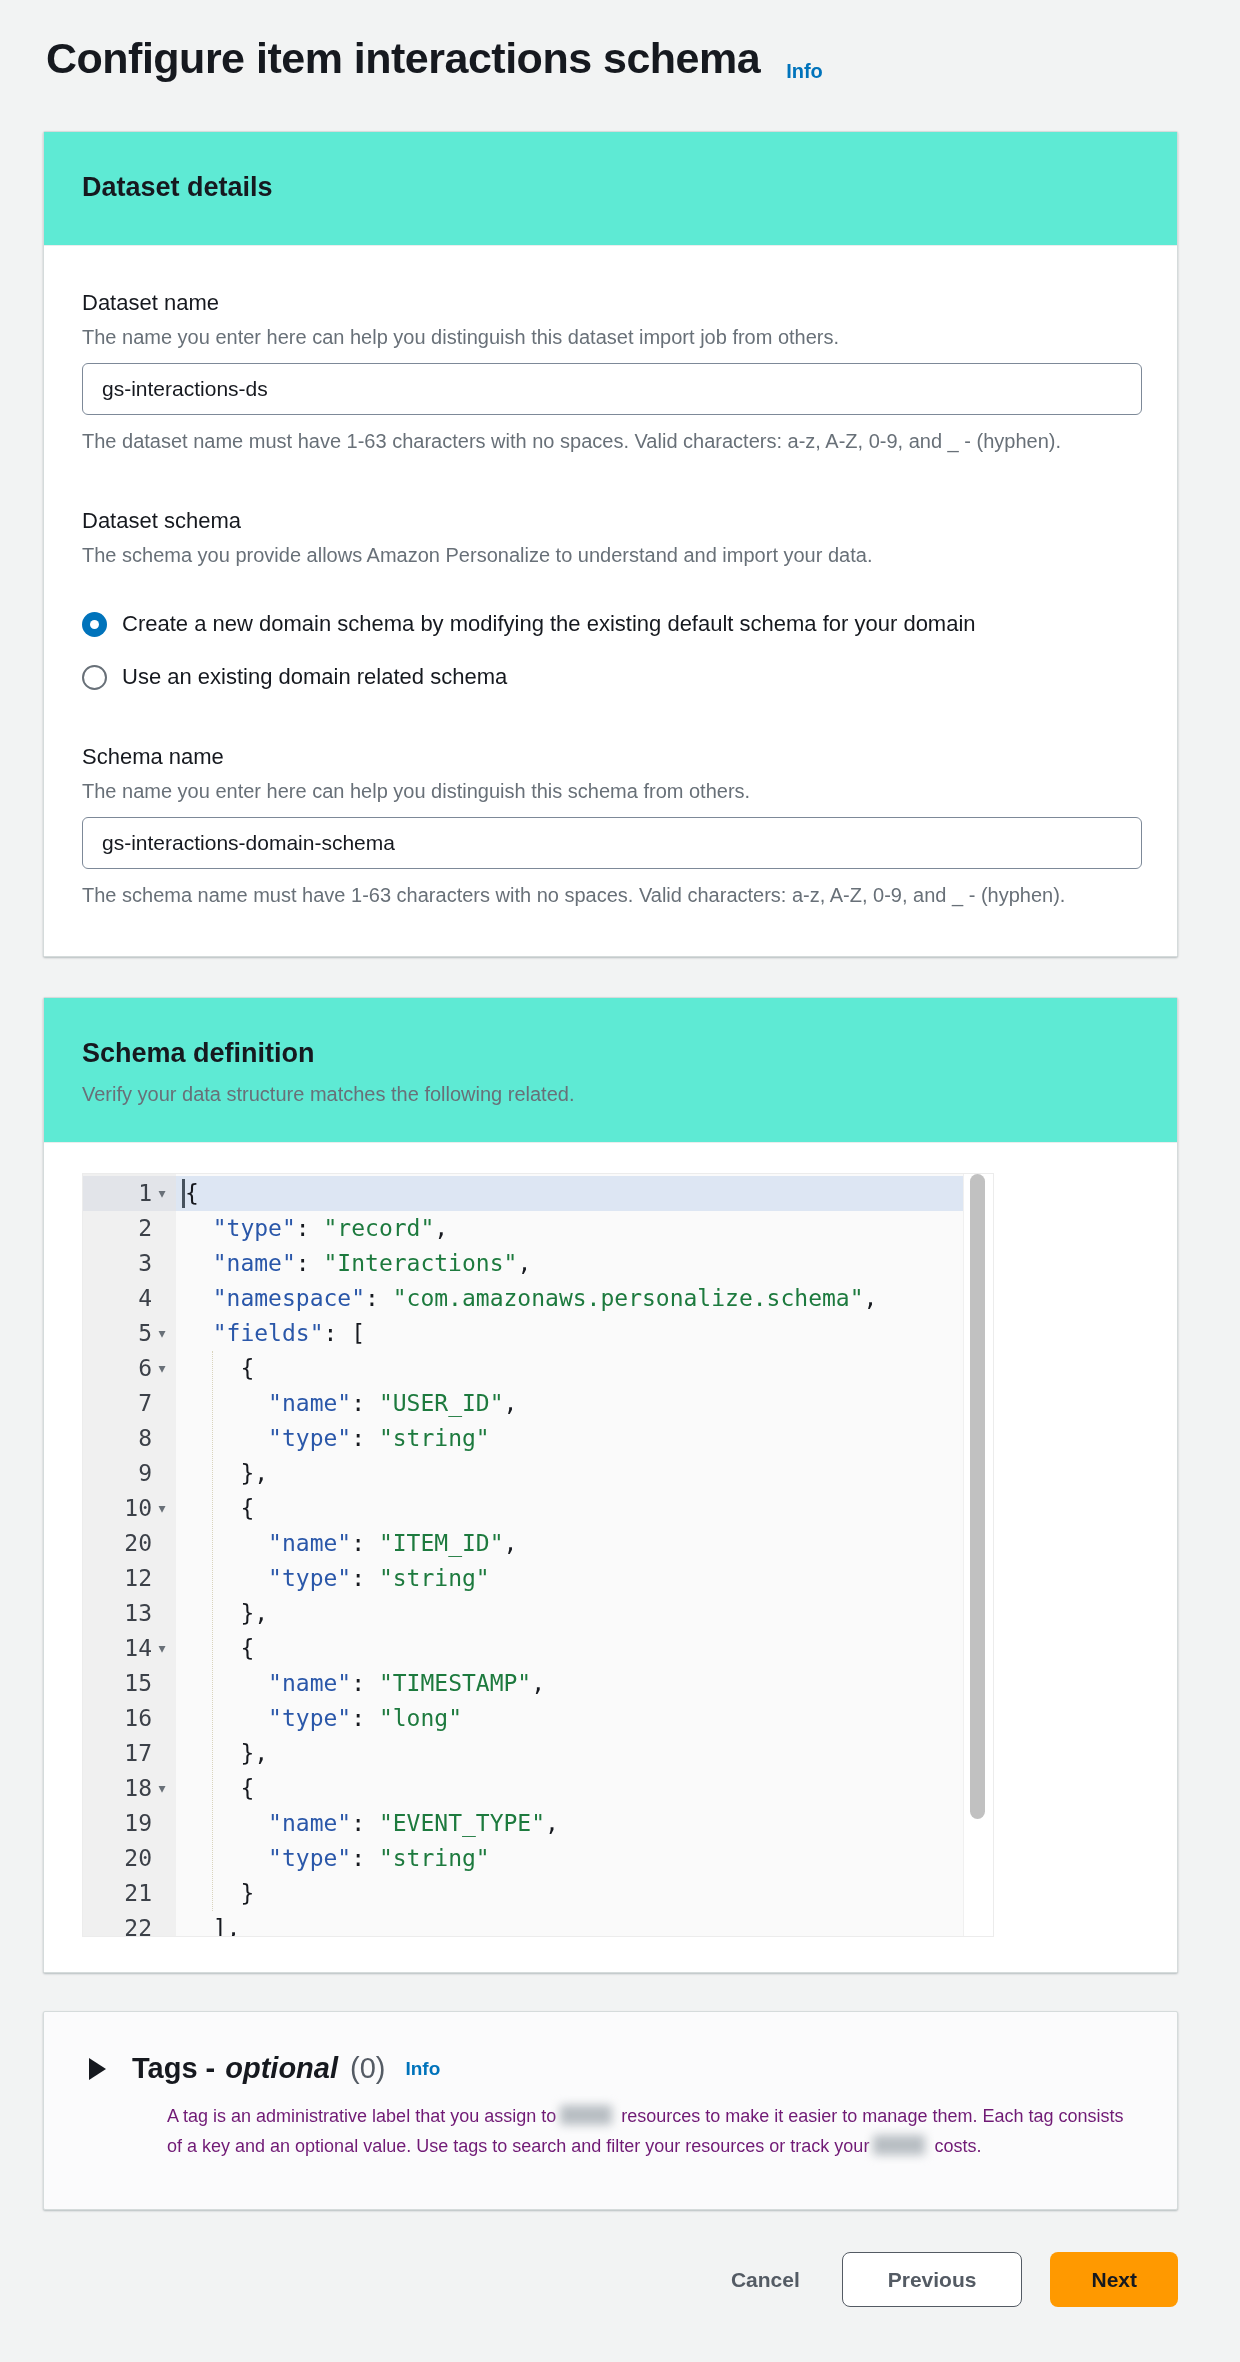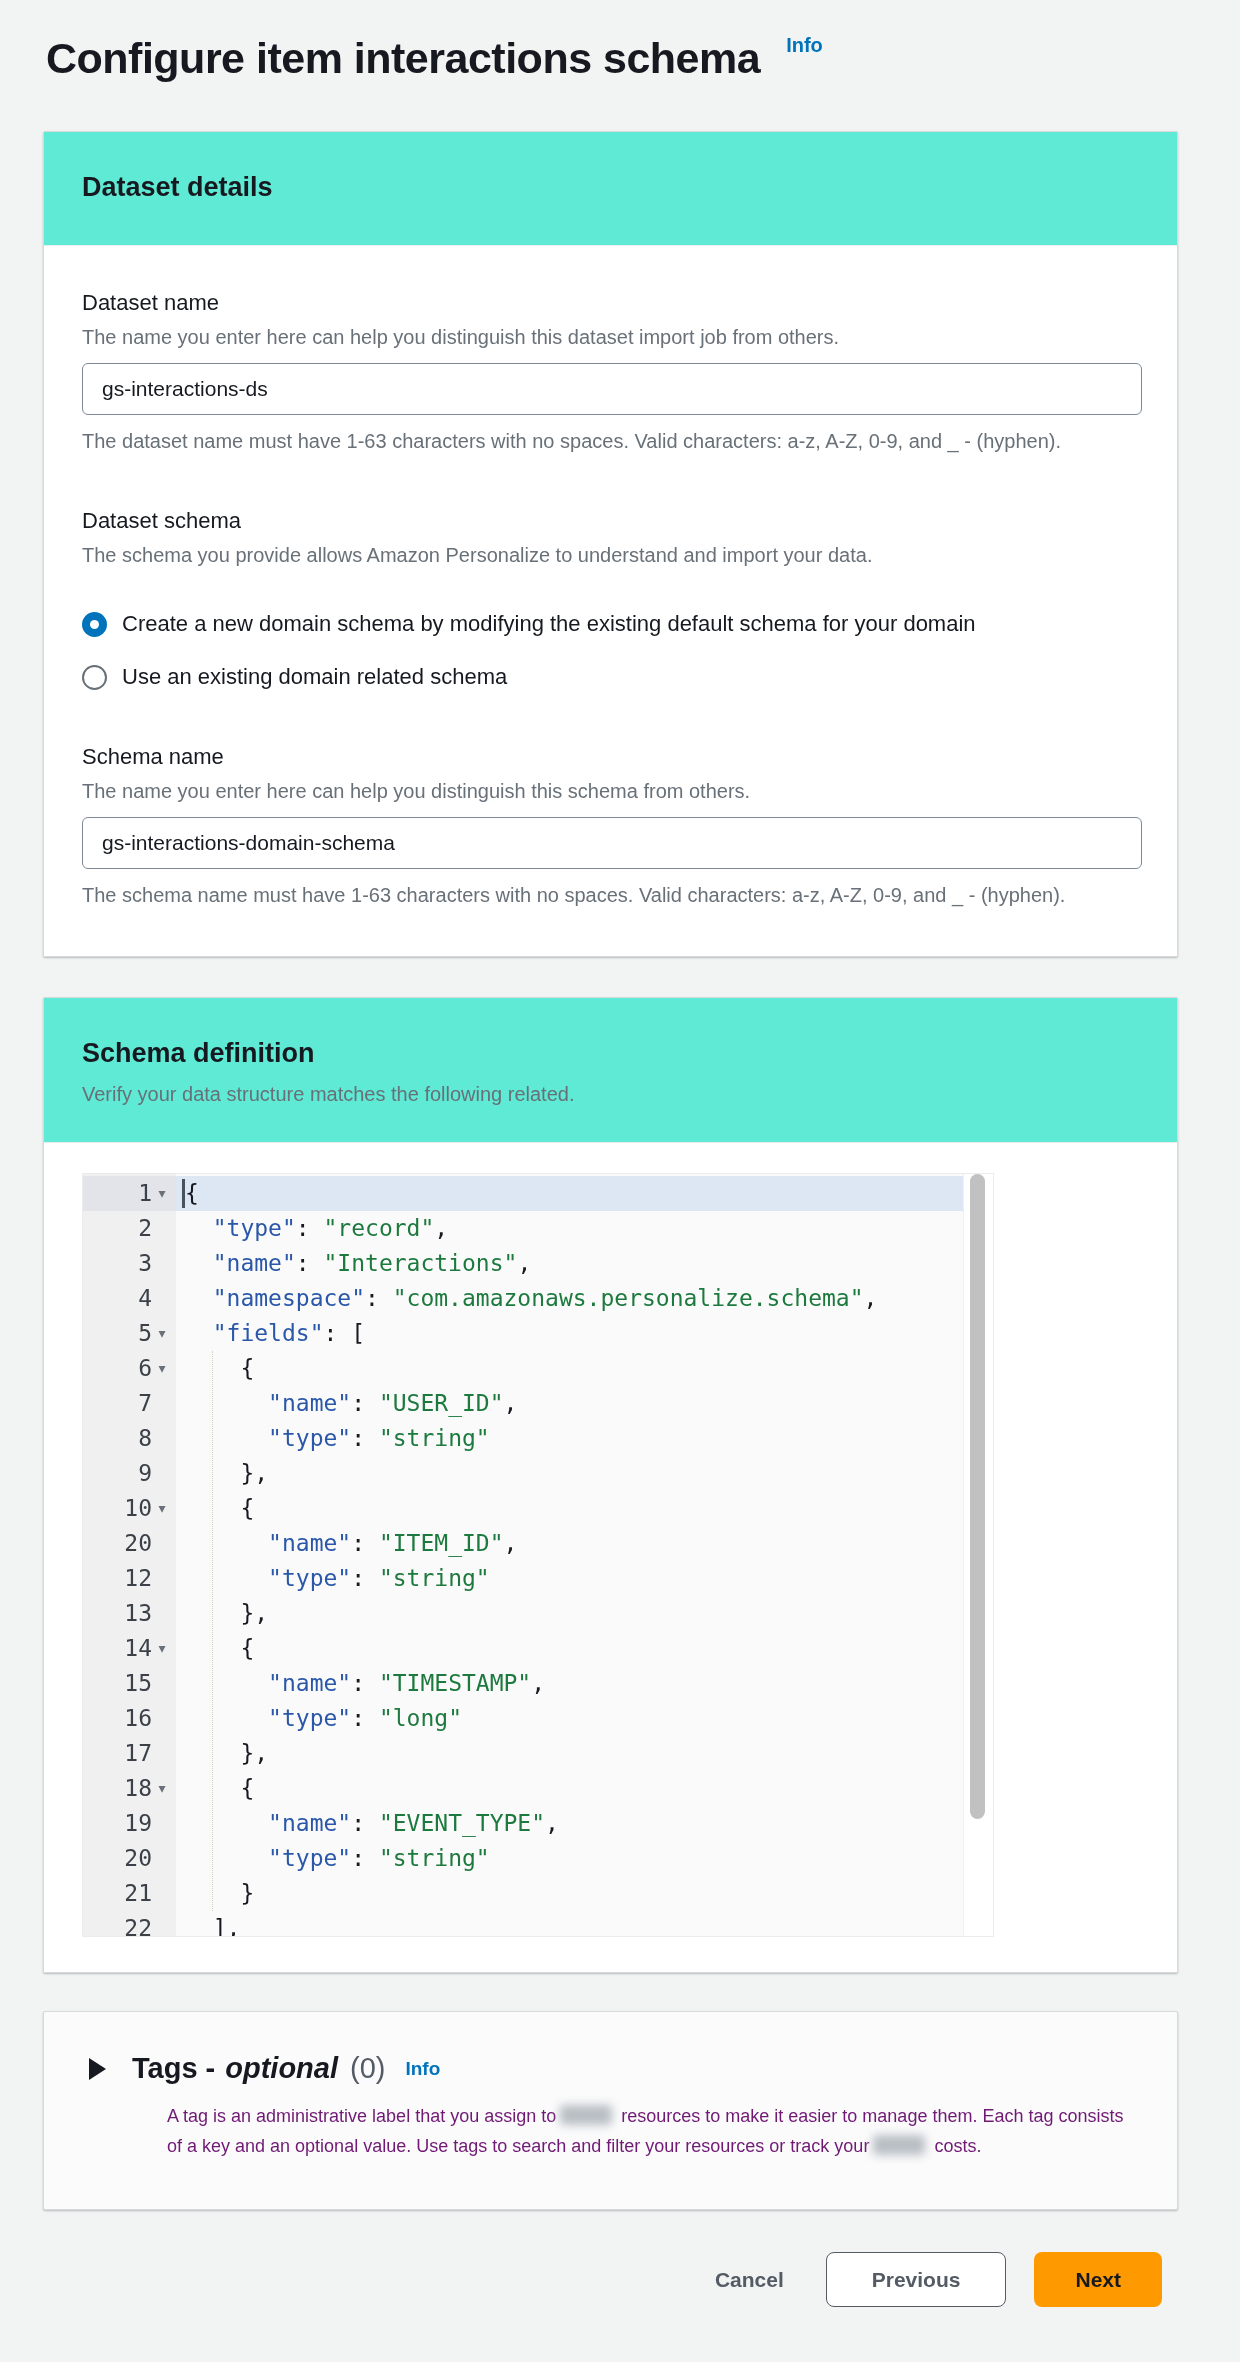--- a/index.html
+++ b/index.html
@@ -7,21 +7,21 @@
     width:1240px;height:2362px;
     background:#f2f3f3;
     font-family:"Liberation Sans","DejaVu Sans",sans-serif;
     color:#16191f;
     -webkit-font-smoothing:antialiased;
     overflow:hidden;
   }
   .wrap{padding:0 62px 0 43px;}
 
   
-  .page-head{display:flex;align-items:flex-start;gap:26px;margin:34px 0 0 3px;}
+  .page-head{display:flex;align-items:flex-end;gap:26px;margin:34px 0 0 3px;}
   .page-title{font-size:43px;font-weight:700;letter-spacing:-0.5px;margin:0;}
   .info-link{font-size:20px;font-weight:700;color:#0073bb;text-decoration:none;cursor:pointer;}
 
   
   .card{
     background:#fff;
     border:1px solid #d5dbdb;
     border-radius:2px;
     box-shadow:0 1px 2px 0 rgba(0,28,36,.25);
   }
@@ -113,21 +113,21 @@
   .tags-title .opt{font-style:italic;margin-left:10px;}
   .tags-title .count{font-weight:400;color:#545b64;margin-left:12px;}
   .tags-info{font-size:19px;font-weight:700;color:#0073bb;margin-left:20px;text-decoration:none;cursor:pointer;}
   .tags-desc{margin:16px 0 0 78px;max-width:1005px;font-size:18px;line-height:30px;color:#701a75;}
   .redact{
     display:inline-block;width:52px;height:20px;border-radius:3px;
     background:#b8bec3;filter:blur(5px);vertical-align:-3px;margin:0 4px;
   }
 
   
-  .footer{display:flex;justify-content:flex-end;align-items:flex-end;gap:28px;margin:42px 16px 0 0;}
+  .footer{display:flex;justify-content:flex-end;align-items:flex-end;gap:28px;margin:42px 0 0 0;}
   .btn{box-sizing:border-box;height:55px;border-radius:8px;font-size:21px;font-weight:700;
     font-family:"Liberation Sans",sans-serif;cursor:pointer;display:flex;align-items:center;justify-content:center;}
   .btn-link{background:none;border:none;color:#545b64;padding:0 14px;}
   .btn-normal{background:#fff;border:1.8px solid #545b64;color:#545b64;padding:0 45px;}
   .btn-primary{background:#ff9900;border:none;color:#16191f;padding:8px 41px;}
 </style>
 </head>
 <body>
 
 <div class="wrap">

